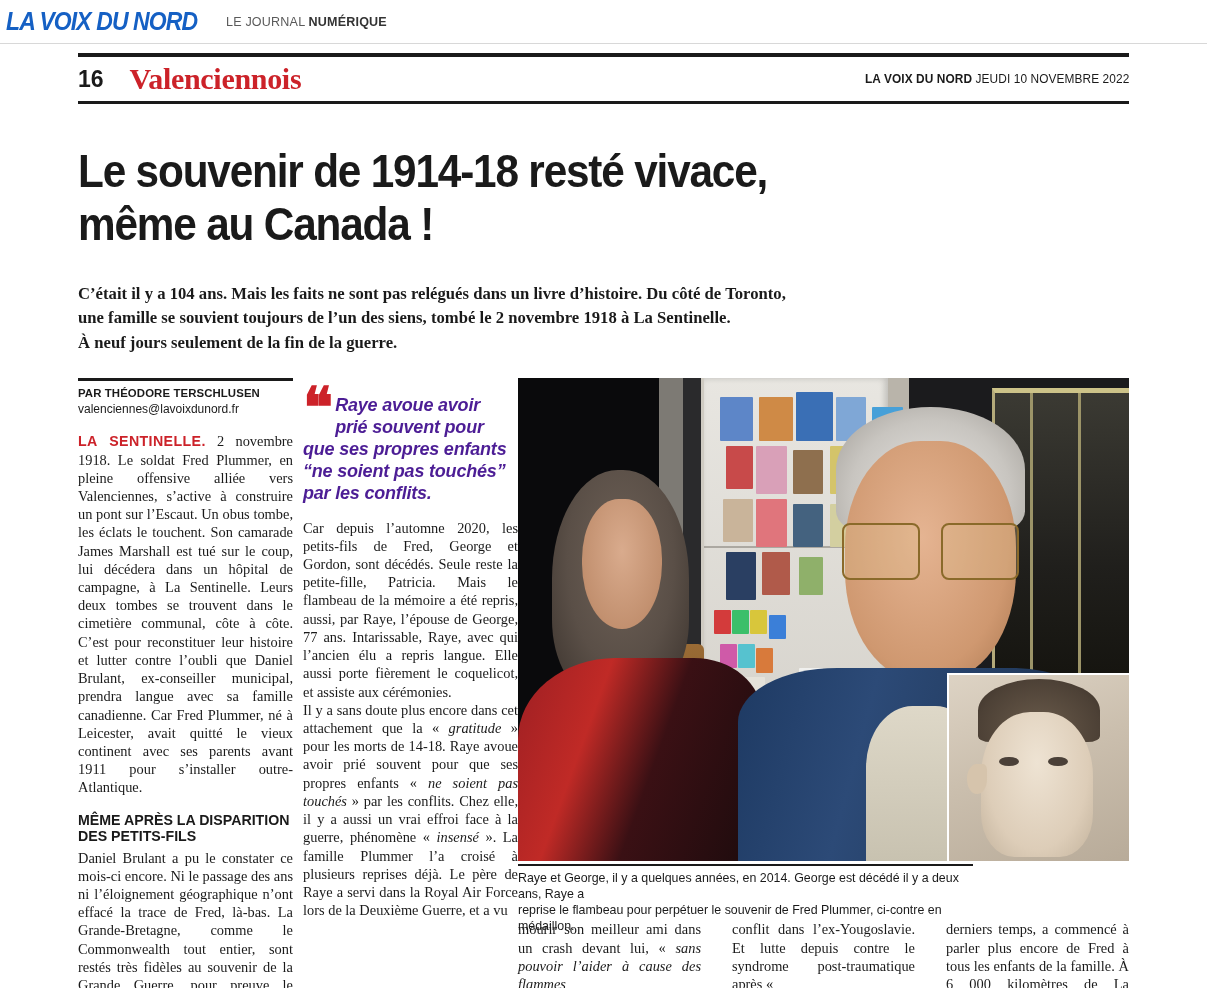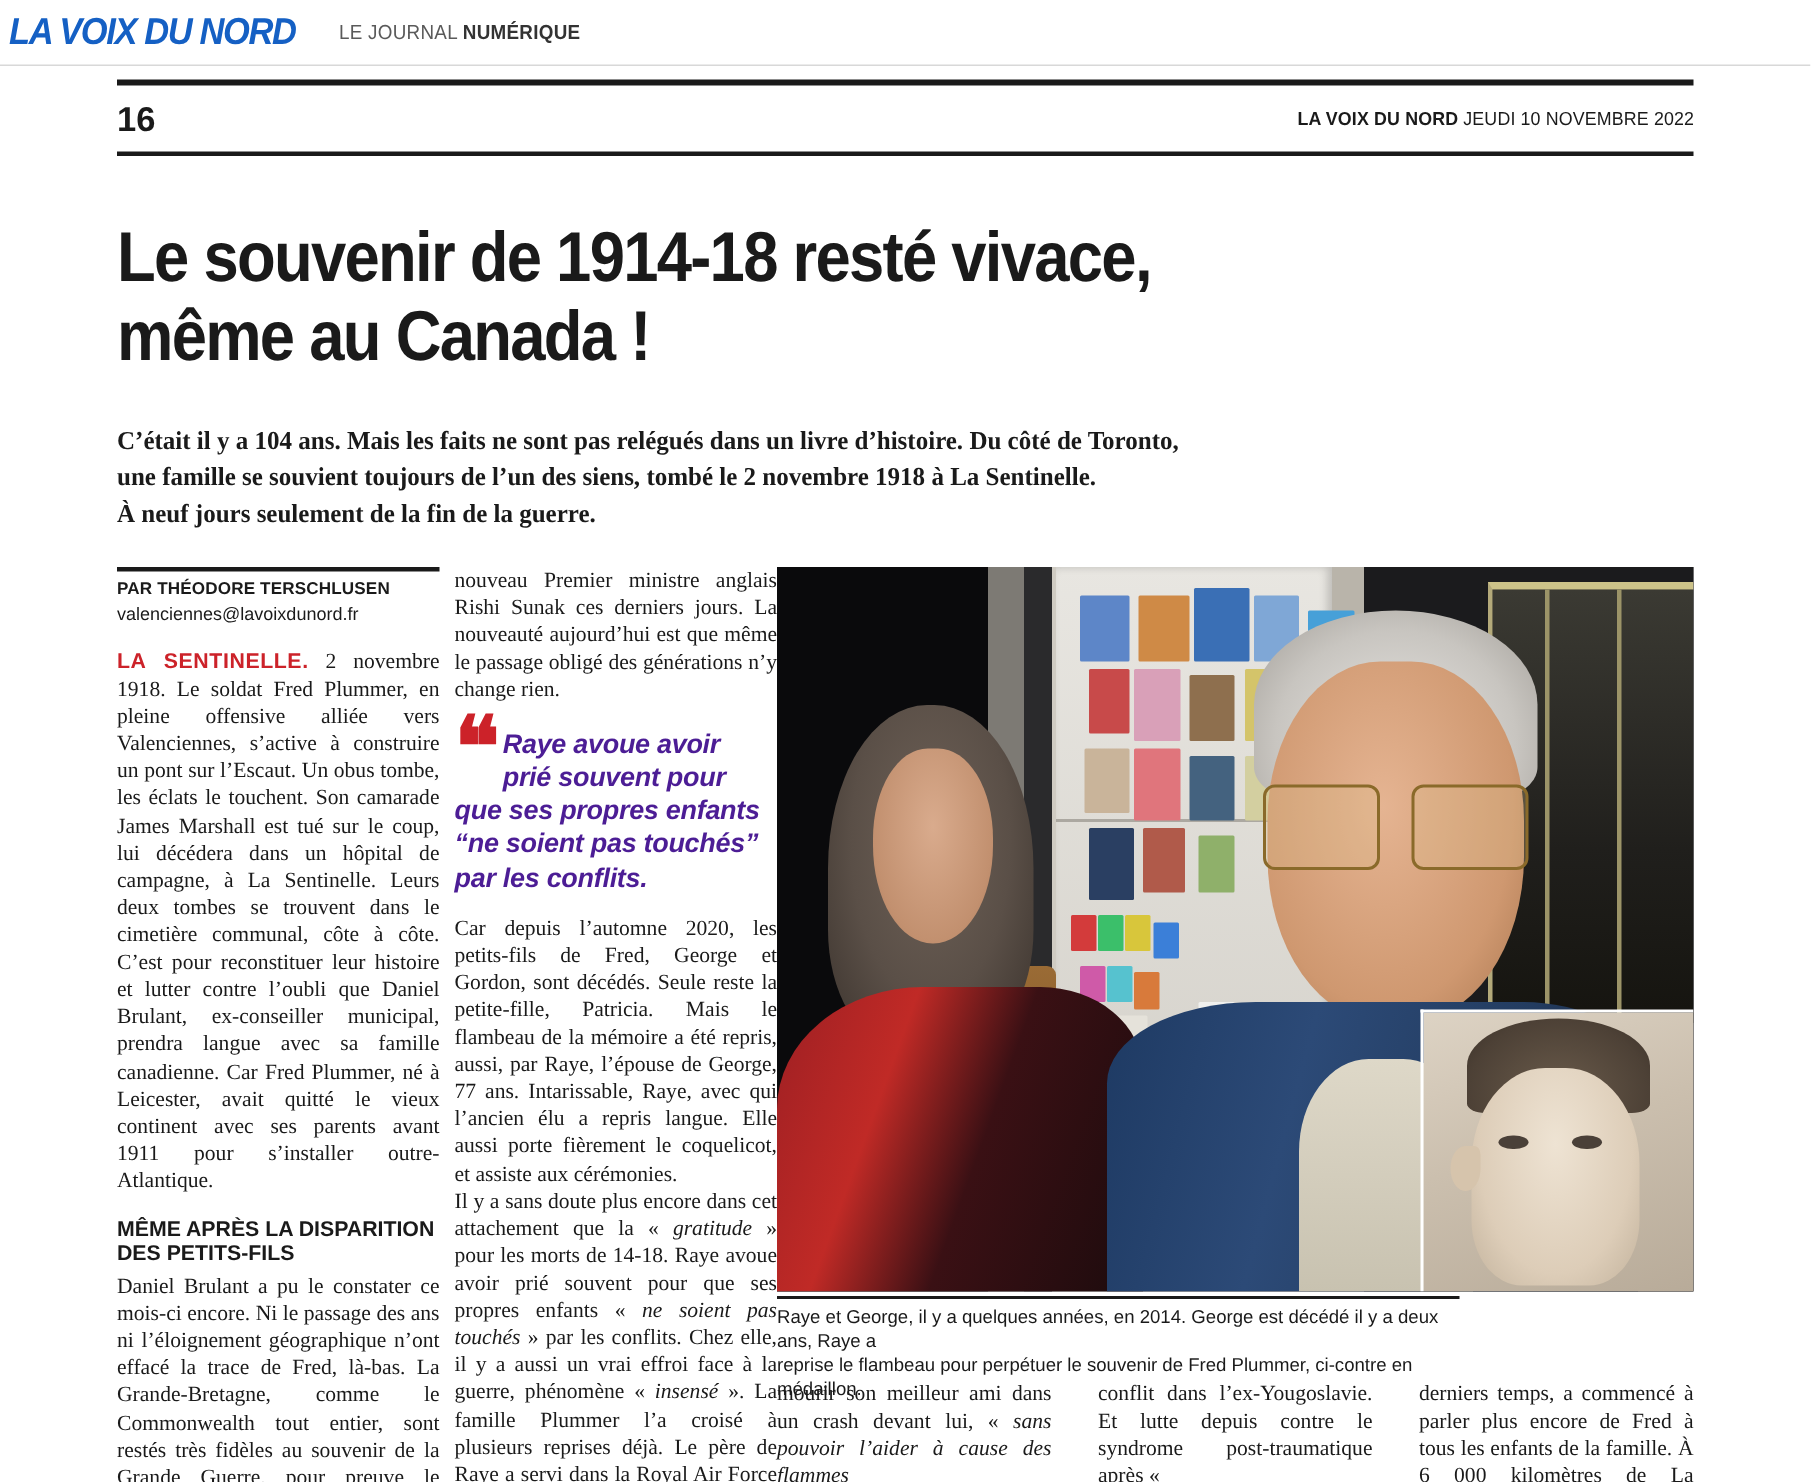--- a/index.html
+++ b/index.html
@@ -386,20 +386,21 @@
 
 <div class="masthead">
   <span class="masthead-logo">LA VOIX DU NORD</span>
   <span class="masthead-sub"><span>LE JOURNAL </span><b>NUMÉRIQUE</b></span>
 </div>
 
 <div class="page">
 
   <div class="section-head">
     <span class="section-folio">16</span>
+    <span class="section-title">Valenciennois</span>
     <span class="section-right"><b>LA VOIX DU NORD</b><span> JEUDI 10 NOVEMBRE 2022</span></span>
   </div>
 
   <h1 class="headline">Le souvenir de 1914-18 resté vivace,
 même au Canada !</h1>
 
   <div class="standfirst">C’était il y a 104 ans. Mais les faits ne sont pas relégués dans un livre d’histoire. Du côté de Toronto,
 une famille se souvient toujours de l’un des siens, tombé le 2 novembre 1918 à La Sentinelle.
 À neuf jours seulement de la fin de la guerre.</div>
 
@@ -410,21 +411,20 @@
         <div class="byline-author">PAR THÉODORE TERSCHLUSEN</div>
         <div class="byline-mail">valenciennes@lavoixdunord.fr</div>
       </div>
       <p><span class="lede-lead">LA SENTINELLE.</span><span> 2 novembre 1918. Le soldat Fred Plummer, en pleine offensive alliée vers Valenciennes, s’active à construire un pont sur l’Escaut. Un obus tombe, les éclats le touchent. Son camarade James Marshall est tué sur le coup, lui décédera dans un hôpital de campagne, à La Sentinelle. Leurs deux tombes se trouvent dans le cimetière communal, côte à côte. C’est pour reconstituer leur histoire et lutter contre l’oubli que Daniel Brulant, ex-conseiller municipal, prendra langue avec sa famille canadienne. Car Fred Plummer, né à Leicester, avait quitté le vieux continent avec ses parents avant 1911 pour s’installer outre-Atlantique.</span></p>
       <div class="subhead">MÊME APRÈS LA DISPARITION
 DES PETITS-FILS</div>
       <p>Daniel Brulant a pu le constater ce mois-ci encore. Ni le passage des ans ni l’éloignement géographique n’ont effacé la trace de Fred, là-bas. La Grande-Bretagne, comme le Commonwealth tout entier, sont restés très fidèles au souvenir de la Grande Guerre, pour preuve le coquelicot symbole, celui des champs de blé de la Somme, qu’arborait encore le</p>
     </div>
 
     <div class="col col2">
-      <p>nouveau Premier ministre anglais Rishi Sunak ces derniers jours. La nouveauté aujourd’hui est que même le passage obligé des générations n’y change rien.</p>
 
       <div class="pullquote">
         <span class="pq-mark">❝</span>
         <div class="pq-text">Raye avoue avoir
 prié souvent pour
 que ses propres enfants
 “ne soient pas touchés”
 par les conflits.</div>
       </div>
 

